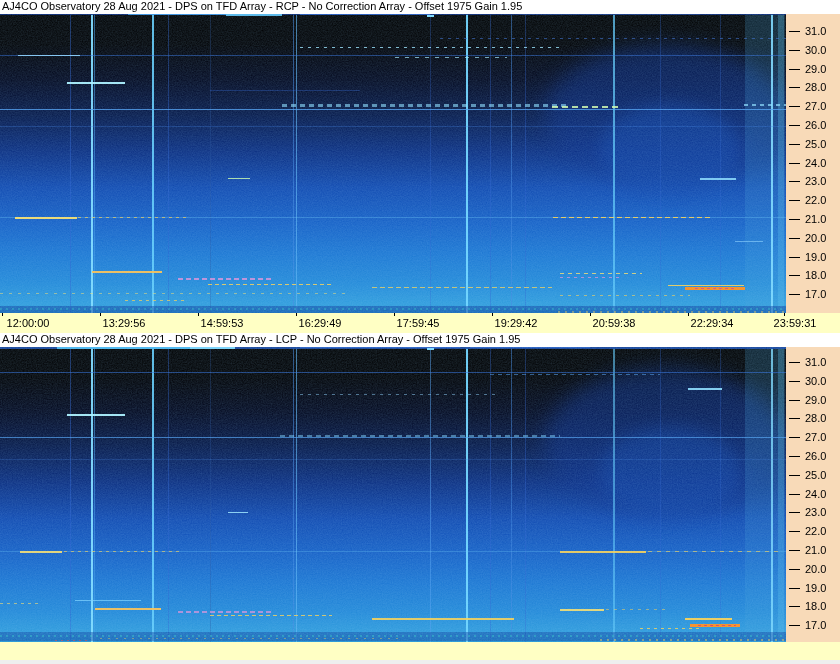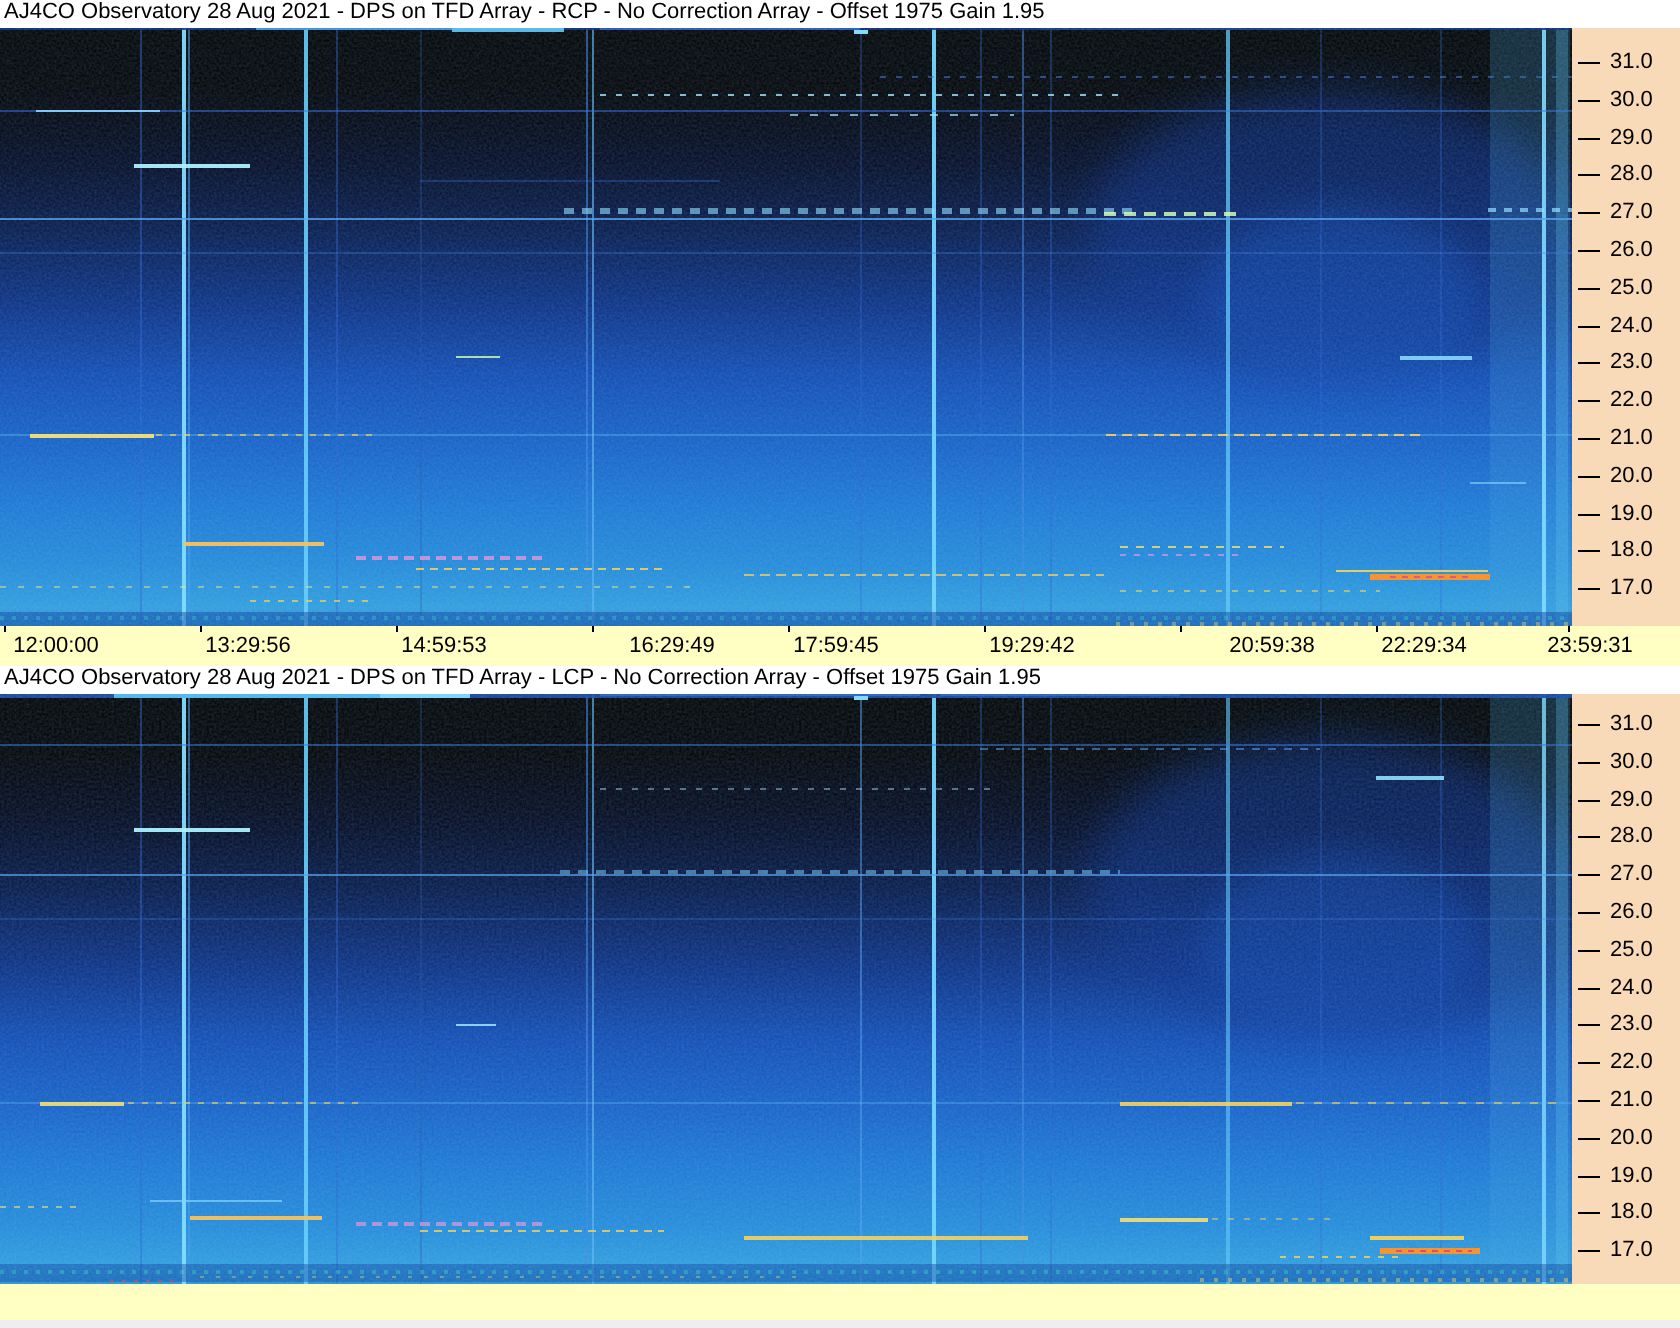--- a/index.html
+++ b/index.html
@@ -190,24 +190,24 @@
         <div class="time-tick" style="left: 198px;"></div>
         <div class="time-tick" style="left: 296px;"></div>
         <div class="time-tick" style="left: 394px;"></div>
         <div class="time-tick" style="left: 492px;"></div>
         <div class="time-tick" style="left: 590px;"></div>
         <div class="time-tick" style="left: 688px;"></div>
         <div class="time-tick" style="left: 784px;"></div>
         <div class="time-label" style="left: 28px;">12:00:00</div>
         <div class="time-label" style="left: 124px;">13:29:56</div>
         <div class="time-label" style="left: 222px;">14:59:53</div>
-        <div class="time-label" style="left: 336px;">16:29:49</div>
+        <div class="time-label" style="left: 320px;">16:29:49</div>
         <div class="time-label" style="left: 418px;">17:59:45</div>
         <div class="time-label" style="left: 516px;">19:29:42</div>
-        <div class="time-label" style="left: 636px;">20:59:38</div>
+        <div class="time-label" style="left: 614px;">20:59:38</div>
         <div class="time-label" style="left: 712px;">22:29:34</div>
         <div class="time-label" style="left: 795px;">23:59:31</div>
       </div>
   </div>
 
   <div class="panel">
     <div class="panel-title">AJ4CO Observatory 28 Aug 2021 - DPS on TFD Array  - LCP  -  No Correction Array  -  Offset 1975  Gain 1.95</div>
     <div class="panel-body">
       <div class="plot" style="height: 295px; background: linear-gradient(rgb(0, 0, 0) 0%, rgb(0, 0, 2) 10%, rgb(2, 7, 30) 22%, rgb(5, 22, 69) 33%, rgb(10, 45, 128) 46%, rgb(16, 73, 176) 58%, rgb(21, 96, 198) 70%, rgb(27, 118, 210) 80%, rgb(34, 137, 216) 90%, rgb(47, 156, 220) 97%, rgb(34, 147, 210) 100%);">
 

